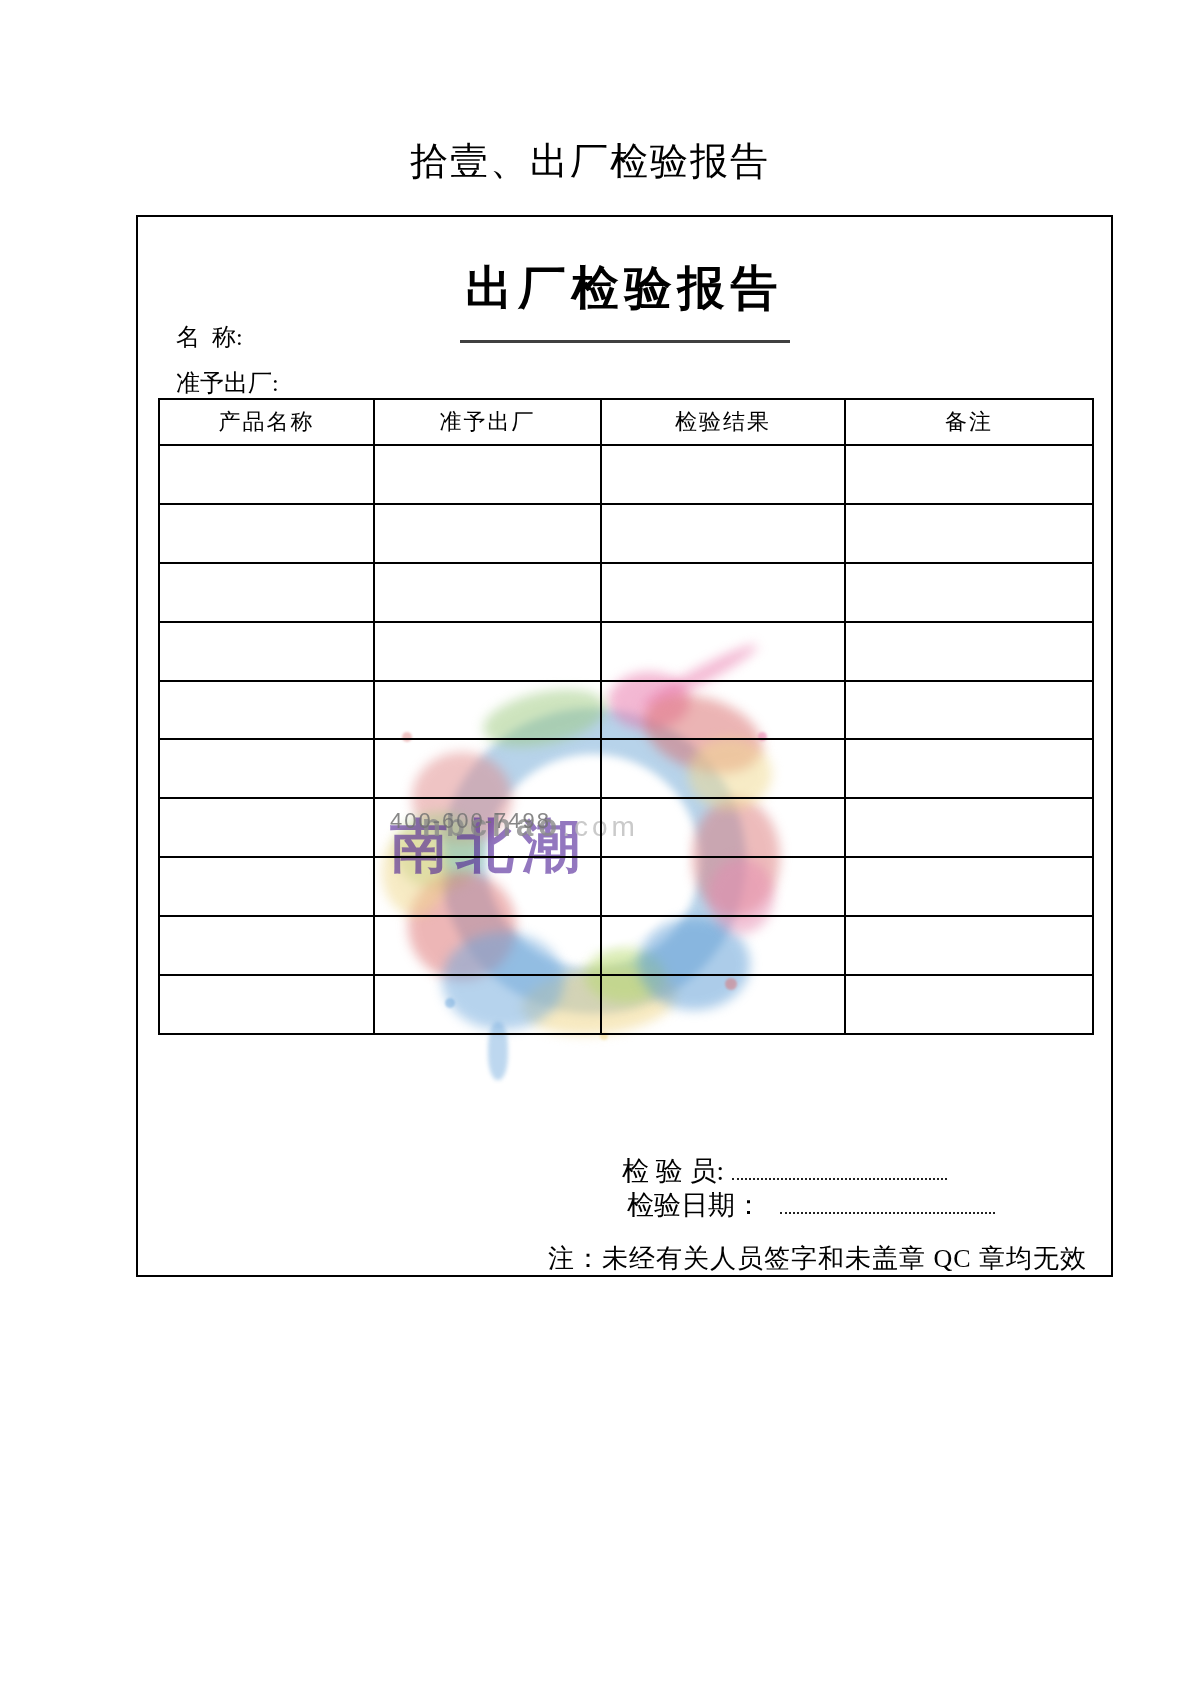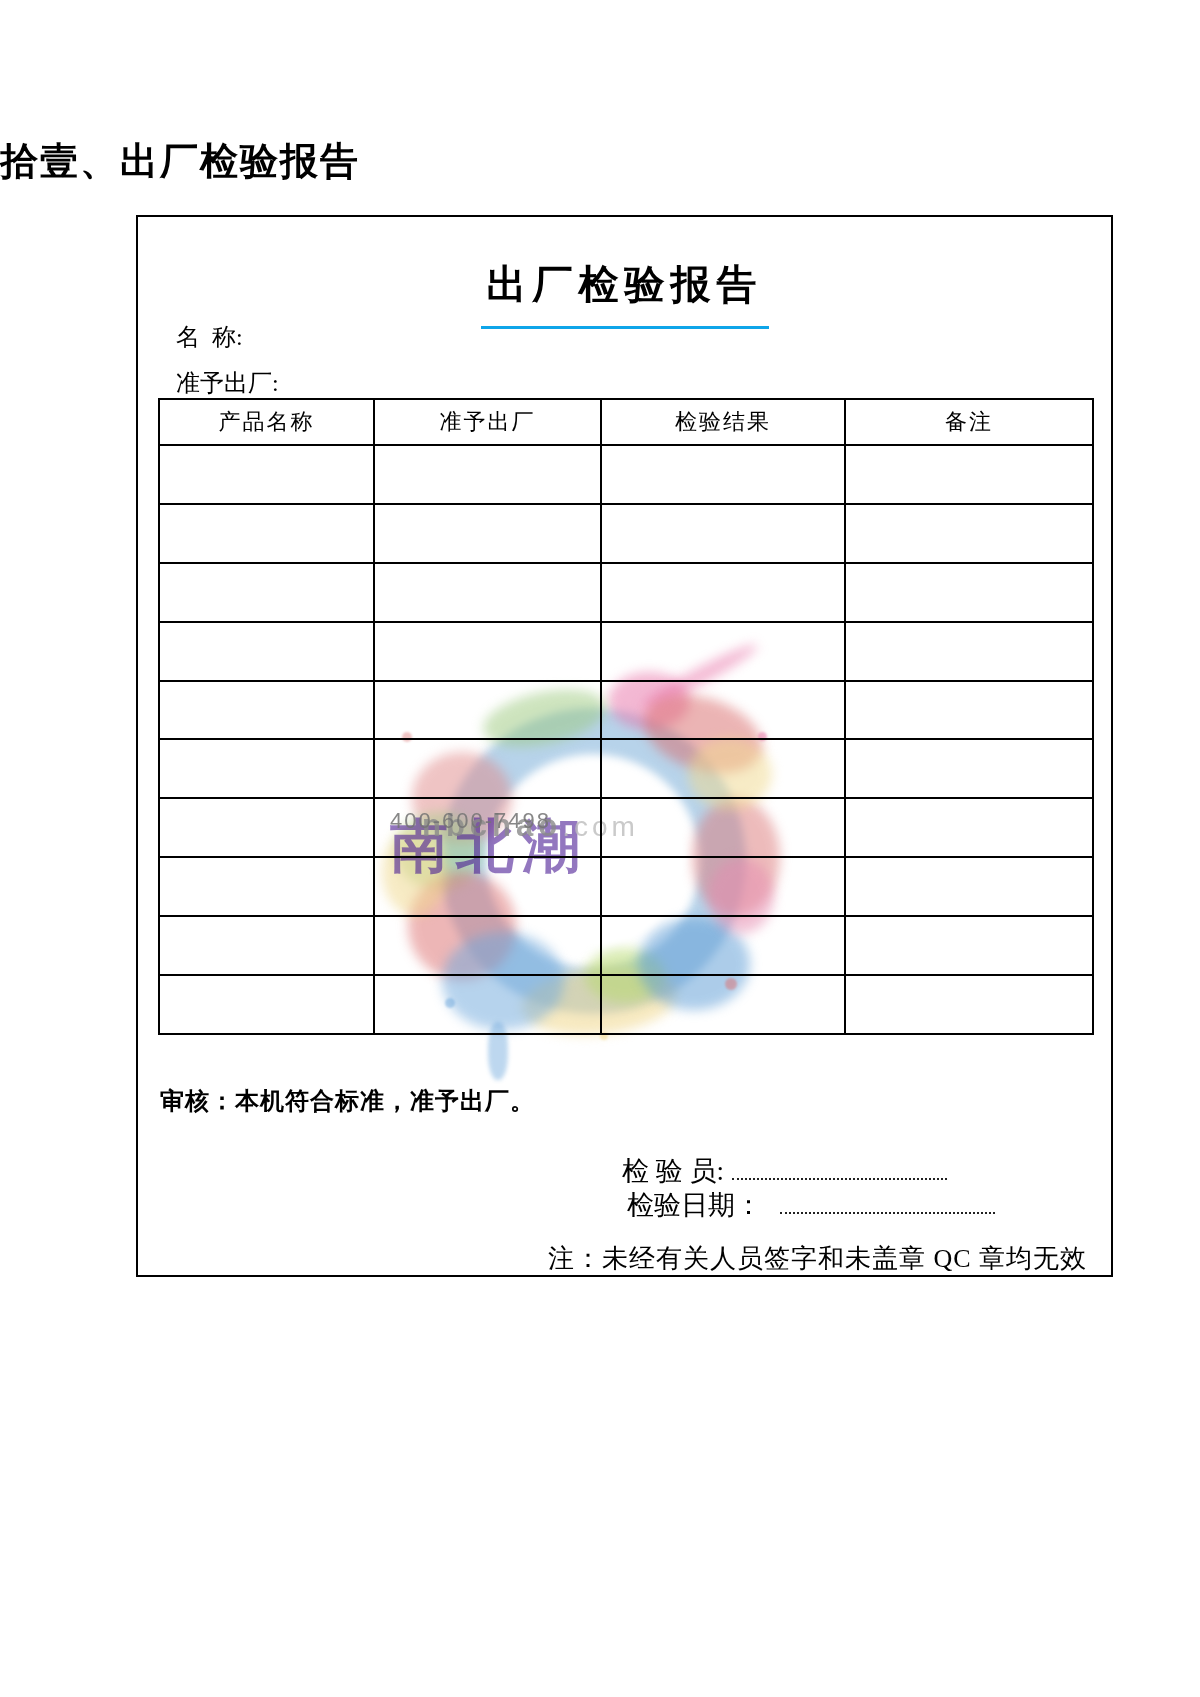--- a/index.html
+++ b/index.html
@@ -4,22 +4,22 @@
 <style>
   * { margin:0; padding:0; box-sizing:border-box; }
   html,body { background:#ffffff; }
   body {
     width:1200px; height:1697px; position:relative; overflow:hidden;
     font-family:"Liberation Serif","DejaVu Serif",serif; color:#000;
   }
 
   
   .main-title {
-    position:absolute; top:136px; left:0; width:1180px; text-align:left;
-    font-size:38px; font-weight:bold; letter-spacing:2px;
+    position:absolute; top:136px; left:0; width:1180px; text-align:center;
+    font-size:38px; font-weight:normal; letter-spacing:2px;
   }
 
   
   .watermark { position:absolute; left:390px; top:680px; width:410px; height:365px; z-index:0; }
   .watermark div { position:absolute; }
   .wm-blob { border-radius:50%; filter:blur(6px); opacity:.5; }
   .wm-ring   { left:50px;  top:28px;  width:306px; height:306px; border-radius:50%;
                border:46px solid rgba(96,158,209,.45); filter:blur(4px); }
   .b-pink-top    { left:218px; top:-8px;  width:82px;  height:58px;  background:#E873A8; }
   .b-pink-streak { left:245px; top:-12px; width:130px; height:16px;  background:#E873A8; transform:rotate(-28deg); border-radius:50%; }
@@ -53,22 +53,22 @@
   .wm-phone { font-size:22px; color:#737373; opacity:.85; letter-spacing:2px;
               font-family:"Liberation Sans","DejaVu Sans",sans-serif; }
 
   
   .report-box {
     position:absolute; left:136px; top:215px; width:977px; height:1062px;
     border:2px solid #000; z-index:1; background:transparent;
   }
   .report-title-wrap { position:absolute; top:40px; left:0; width:100%; text-align:center; }
   .report-title {
-    display:inline-block; font-size:40px; font-weight:bold; letter-spacing:6px;
-    border-bottom:3px solid #0ea5e9; padding:0 6px 14px 6px;
+    display:inline-block; font-size:47px; font-weight:bold; letter-spacing:6px;
+    border-bottom:3px solid #404040; padding:0 6px 20px 6px;
   }
   .name-label  { position:absolute; left:38px; top:104px; font-size:24px; white-space:pre; }
   .items-label { position:absolute; left:38px; top:150px; font-size:24px; white-space:pre; }
 
   .inspection-table {
     position:absolute; left:20px; top:181px; width:934px; height:637px;
     border-collapse:collapse; table-layout:fixed; background:transparent;
   }
   .inspection-table th, .inspection-table td { border:2px solid #000; background:transparent; }
   .inspection-table th { height:46px; font-size:22px; font-weight:normal; text-align:center; letter-spacing:2px; }
@@ -202,19 +202,18 @@
         </tr>
         <tr>
           <td></td>
           <td></td>
           <td></td>
           <td></td>
         </tr>
       </tbody>
   </table>
 
-  <div class="review-line">审核：本机符合标准，准予出厂。</div>
 
   <div class="sig-row sig-row-2"><span>检验日期：</span><span class="sig-dots"></span></div>
   <div class="sig-row sig-row-1"><span>检 验 员:</span><span class="sig-dots"></span></div>
 
   <div class="note-line">注：未经有关人员签字和未盖章 QC 章均无效</div>
 </div>
 
 </body></html>

